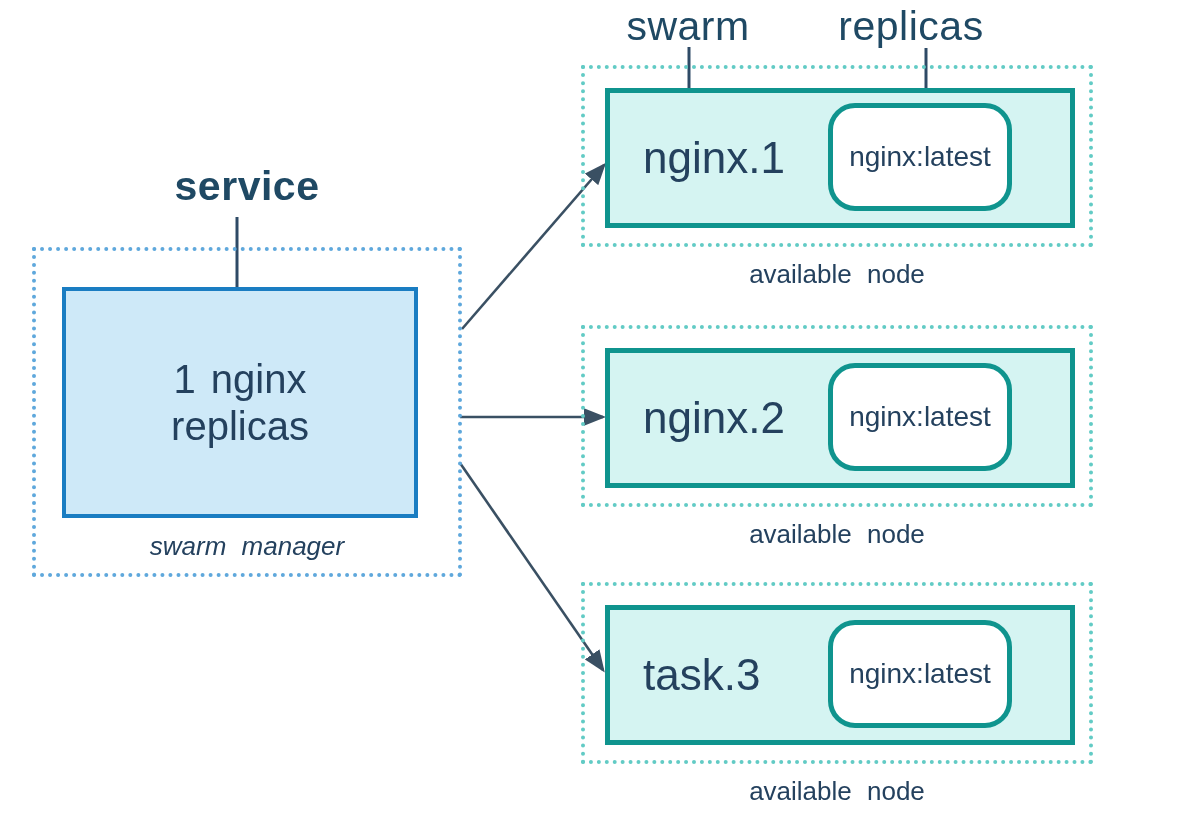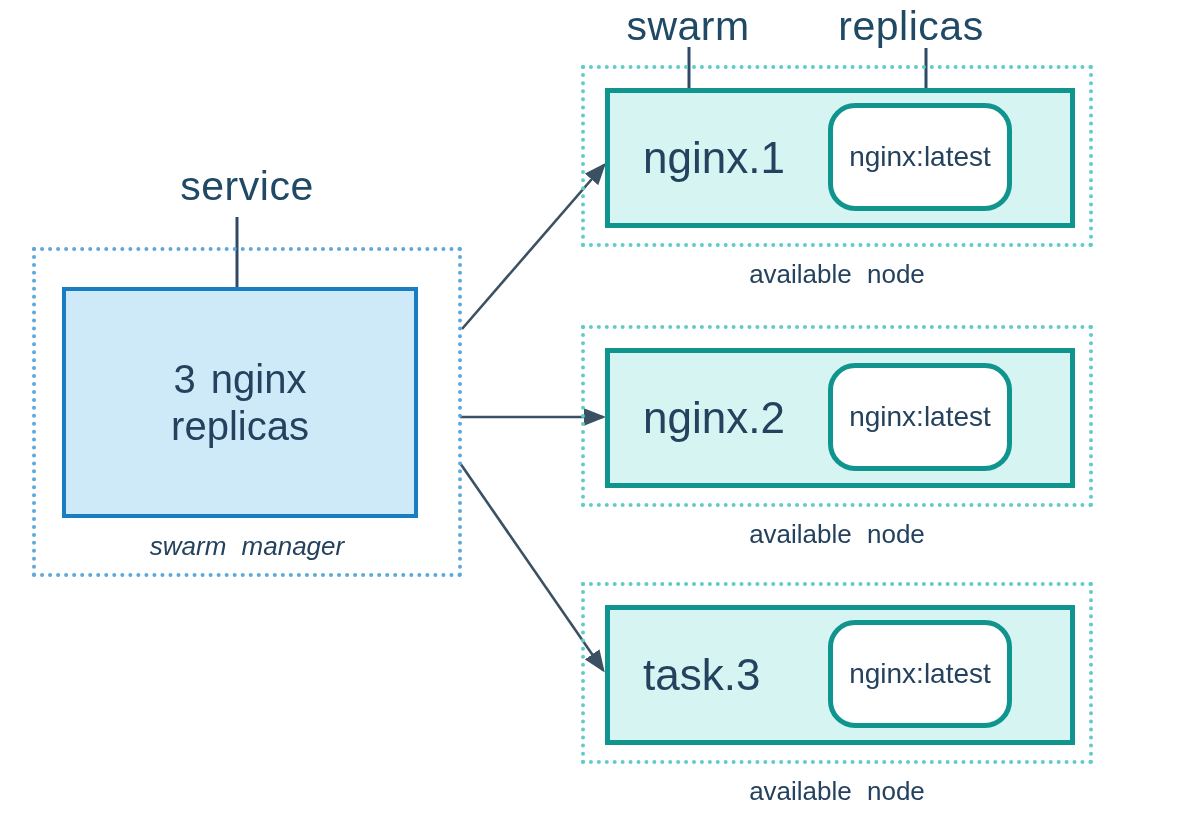--- a/index.html
+++ b/index.html
@@ -33,21 +33,21 @@
   }
   .big-label{
     position:absolute;
     transform:translateX(-50%);
     font-size:41px;
     line-height:44px;
     letter-spacing:0.5px;
     color:var(--c-label-text);
     white-space:nowrap;
   }
-  #lbl-service{left:247px;top:164px;}
+  #lbl-service{left:247px;top:164px;font-weight:bold;}
   #lbl-task{left:688px;top:4px;}
   #lbl-container{left:911px;top:4px;}
 
   .manager-dashed{
     position:absolute;
     left:32px;top:247px;
     width:430px;height:330px;
     border:4px dotted var(--c-manager-dashed);
   }
   .service-box{
@@ -152,21 +152,21 @@
     <line class="arrow-line" x1="460" y1="417" x2="603" y2="417" marker-end="url(#arrowhead)"></line>
     <line class="arrow-line" x1="460" y1="463" x2="603" y2="670" marker-end="url(#arrowhead)"></line>
   </svg>
 
   <div class="big-label" id="lbl-service">service</div>
   <div class="big-label" id="lbl-task">swarm</div>
   <div class="big-label" id="lbl-container">replicas</div>
 
   <div class="manager-dashed">
     <div class="service-box">
-      <div class="service-box-text">3 nginx replicas</div>
+      <div class="service-box-text">1 nginx replicas</div>
     </div>
     <div class="caption manager-caption">swarm manager</div>
   </div>
 
   <div class="node node-1">
     <div class="node-dashed">
       <div class="task-box">
         <div class="task-name">nginx.1</div>
         <div class="container-box">
           <span class="container-text">nginx:latest</span>

